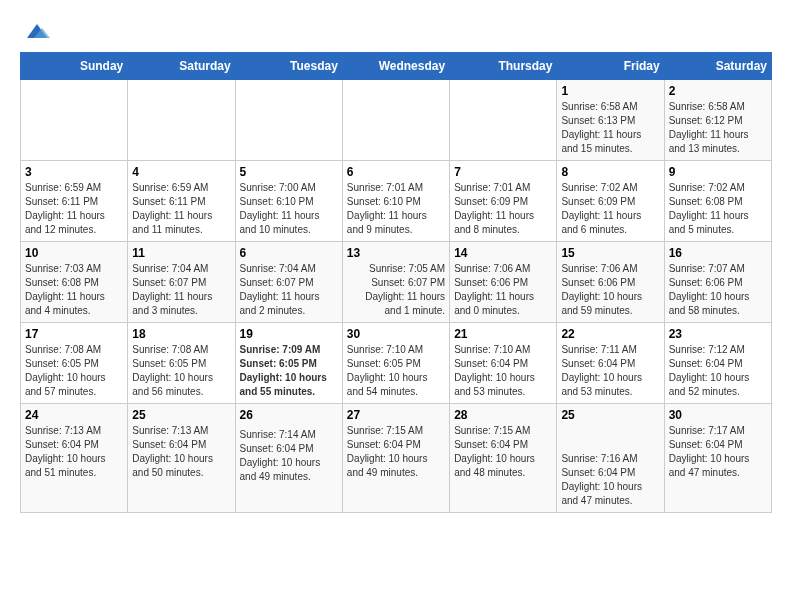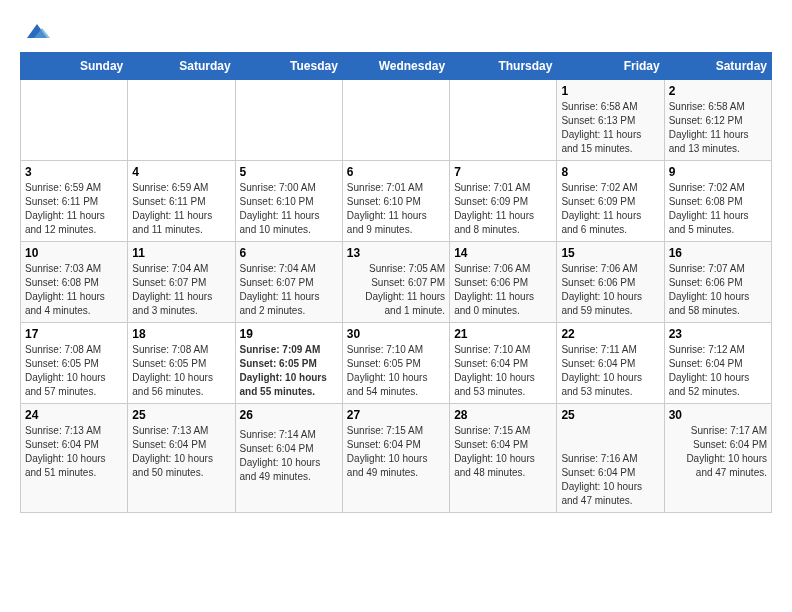--- a/index.html
+++ b/index.html
@@ -311,19 +311,19 @@
 Daylight: 10 hours and 48 minutes.</div>
         </td>
         <td>
           <span class="day-num">25</span>
           <div class="day-info" style="white-space: pre-line; margin-top: 30px;">Sunrise: 7:16 AM
 Sunset: 6:04 PM
 Daylight: 10 hours and 47 minutes.</div>
         </td>
         <td>
           <span class="day-num">30</span>
-          <div class="day-info" style="white-space: pre-line; text-align: right;">Sunrise: 7:17 AM
+          <div class="day-info" style="white-space: pre-line;">Sunrise: 7:17 AM
 Sunset: 6:04 PM
 Daylight: 10 hours and 47 minutes.</div>
         </td>
       </tr>
     </tbody>
 </table>
 
 </body></html>

